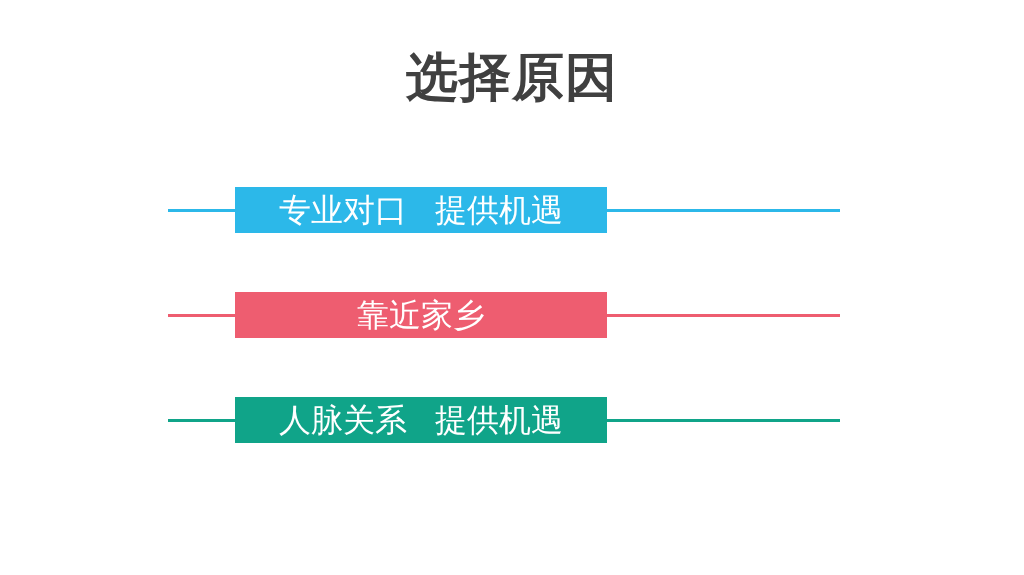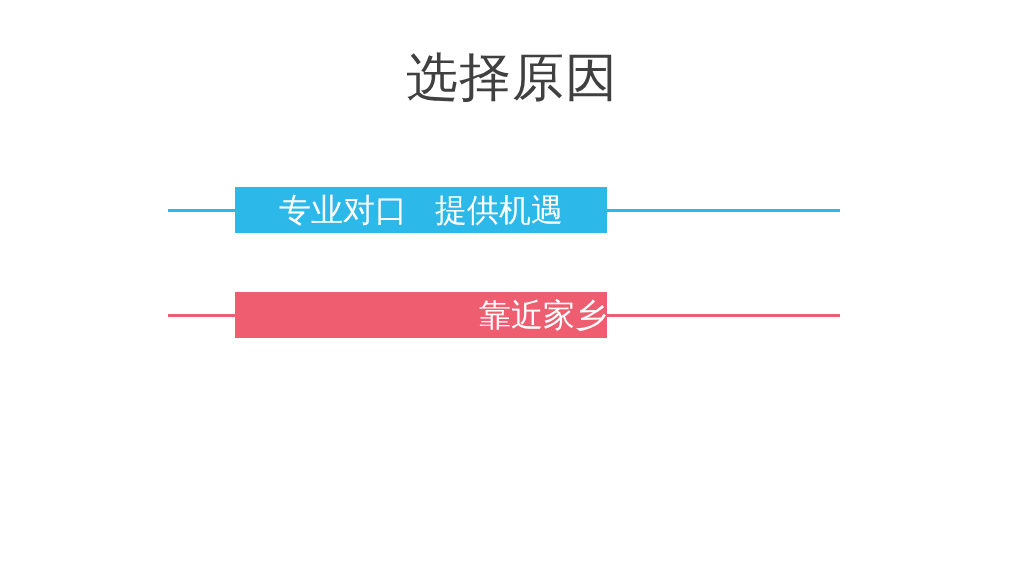--- a/index.html
+++ b/index.html
@@ -16,21 +16,21 @@
     overflow: hidden;
   }
   .slide-title {
     position: absolute;
     top: 48px;
     left: 0;
     width: 100%;
     text-align: center;
     font-size: 52px;
     line-height: 1.15;
-    font-weight: normal;
+    font-weight: bold;
     color: #404040;
     letter-spacing: 1px;
   }
   .reason-row {
     position: absolute;
     left: 0;
     width: 982px;
     height: 46px;
   }
   .reason-row.row-1 { top: 187px; }
@@ -69,19 +69,26 @@
   <div class="reason-row row-1">
     <div class="accent-line" style="background-color: rgb(44, 184, 233);"></div>
     <div class="reason-banner" style="background-color: rgb(44, 184, 233);">
       <span>专业对口</span>
       <span>提供机遇</span>
     </div>
   </div>
 
   <div class="reason-row row-2">
     <div class="accent-line" style="background-color: rgb(238, 93, 112);"></div>
-    <div class="reason-banner" style="background-color: rgb(238, 93, 112); justify-content: flex-end;">
+    <div class="reason-banner" style="background-color: rgb(238, 93, 112);">
       <span>靠近家乡</span>
     </div>
   </div>
 
+  <div class="reason-row row-3">
+    <div class="accent-line" style="background-color: rgb(16, 164, 137);"></div>
+    <div class="reason-banner" style="background-color: rgb(16, 164, 137);">
+      <span>人脉关系</span>
+      <span>提供机遇</span>
+    </div>
+  </div>
 
 </div>
 
 </body></html>

